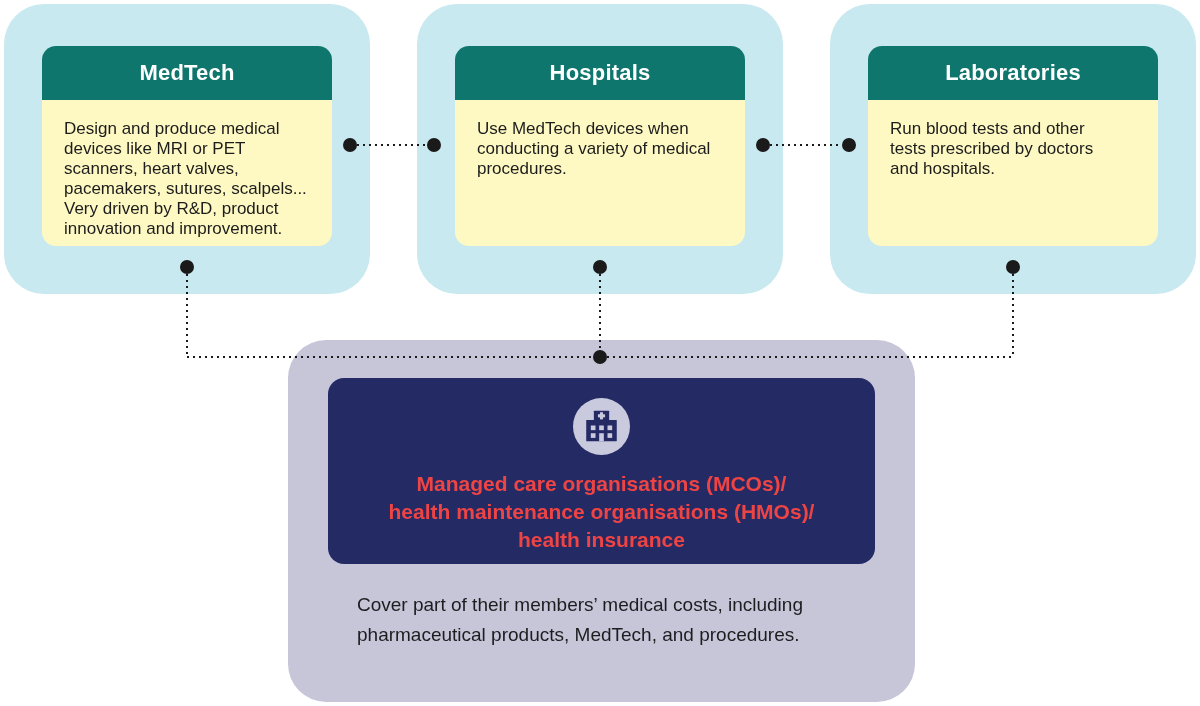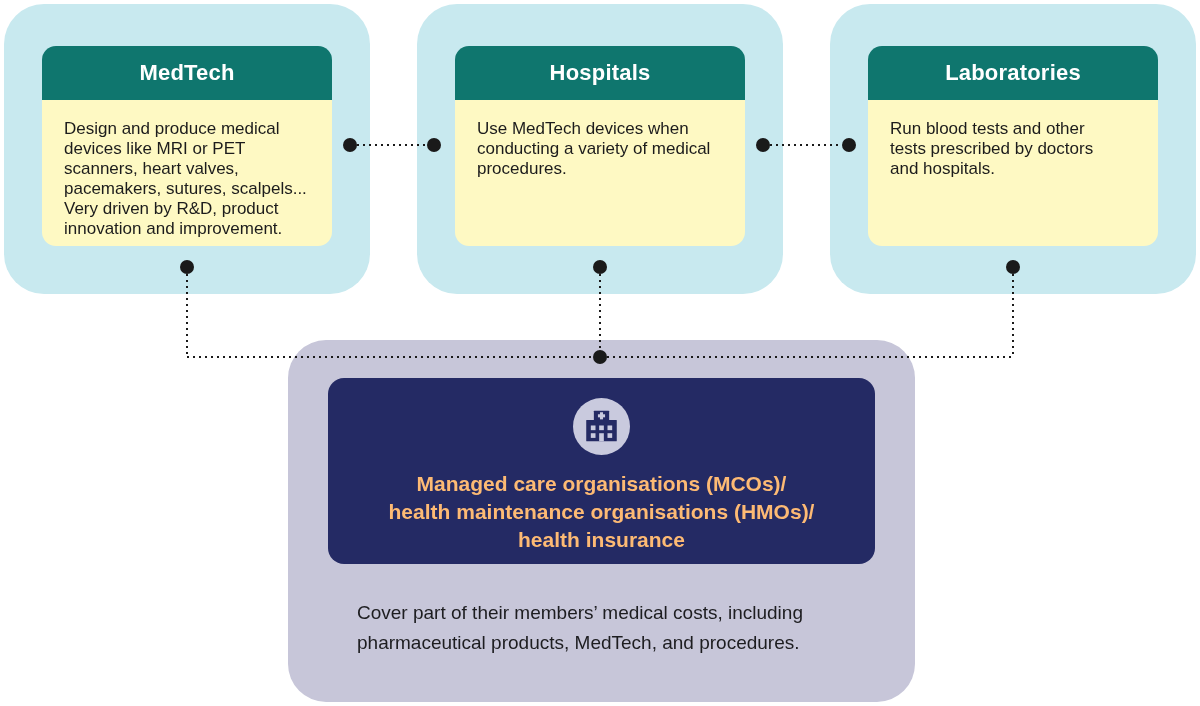--- a/index.html
+++ b/index.html
@@ -16,24 +16,24 @@
     position:absolute;left:38px;top:96px;width:290px;height:146px;background:#fef9c3;
     border-radius:0 0 14px 14px;box-sizing:border-box;padding:19px 20px 0 22px;
     font-size:17px;line-height:20px;color:#1c1c1c;white-space:pre-line;
   }
   .card-1{left:4px;} .card-2{left:417px;} .card-3{left:830px;}
 
   
   .payer{position:absolute;left:288px;top:340px;width:627px;height:362px;background:#c7c6d9;border-radius:38px;z-index:1;}
   .payer-hdr{
     position:absolute;left:40px;top:38px;width:547px;height:186px;background:#242a64;border-radius:16px;
-    display:flex;flex-direction:column;align-items:center;box-sizing:border-box;padding-top:20px;color:#fdba74;
+    display:flex;flex-direction:column;align-items:center;box-sizing:border-box;padding-top:20px;color:#ef4444;
   }
   .payer-title{margin-top:15px;font-size:21px;font-weight:bold;line-height:28px;text-align:center;white-space:pre-line;}
-  .payer-body{position:absolute;left:69px;top:258px;font-size:19px;line-height:30px;color:#1d1d20;white-space:pre-line;}
+  .payer-body{position:absolute;left:69px;top:250px;font-size:19px;line-height:30px;color:#1d1d20;white-space:pre-line;}
   .icon-circle{width:57px;height:57px;display:block;}
 
   
   .dot{position:absolute;width:14px;height:14px;border-radius:50%;background:#1a1a1a;z-index:5;}
   .hline{position:absolute;height:2px;background:repeating-linear-gradient(to right,#1a1a1a 0 2px,transparent 2px 6px);z-index:4;}
   .vline{position:absolute;width:2px;background:repeating-linear-gradient(to bottom,#1a1a1a 0 2px,transparent 2px 6px);z-index:4;}
 </style>
 </head>
 <body>
 

